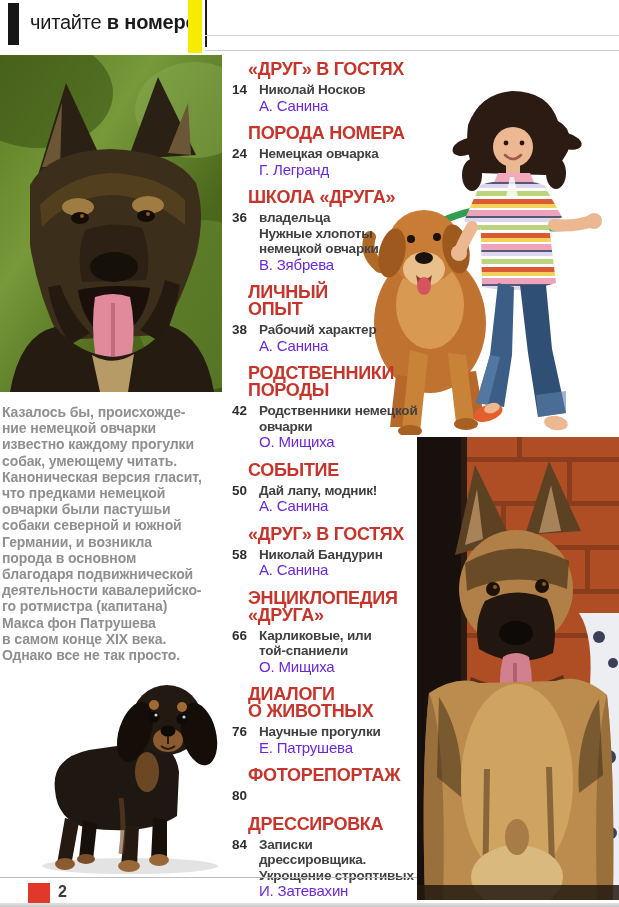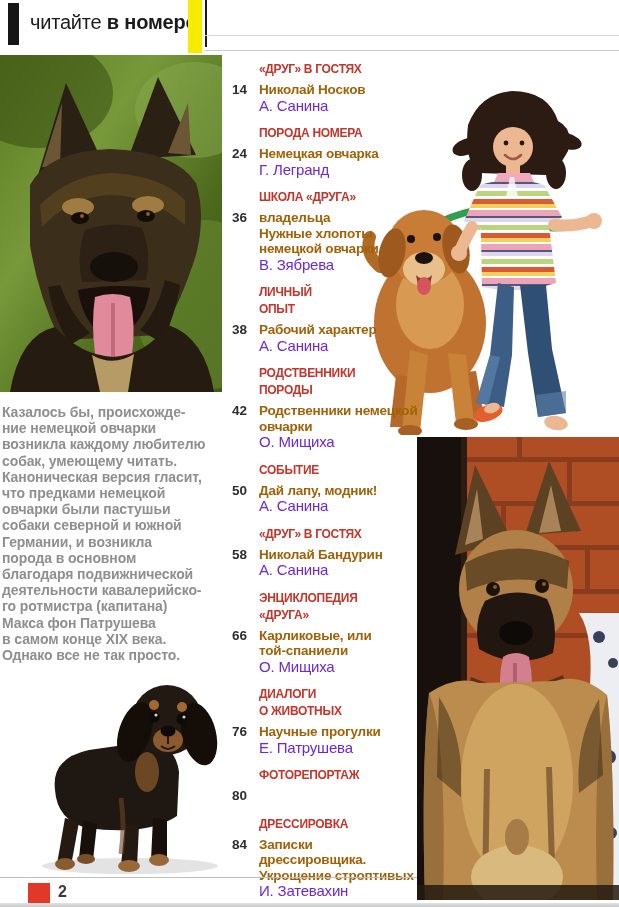--- a/index.html
+++ b/index.html
@@ -28,27 +28,27 @@
   .photo-bl{left:25px;top:668px;width:205px;height:212px;}
   
   .intro{
     position:absolute;left:2px;top:404px;width:220px;
     font-weight:bold;color:#8f8f8f;font-size:14px;line-height:16.2px;letter-spacing:-0.1px;
   }
   
   .toc{position:absolute;left:232px;top:61px;width:186px;}
   .toc-section{margin-bottom:12px;}
   .toc-heading{
-    margin-left:27px;color:#c5352b;font-weight:bold;font-size:12px;line-height:17px;
+    margin-left:16px;color:#c5352b;font-weight:bold;font-size:18px;line-height:17px;
     letter-spacing:-0.3px;margin-bottom:4px;
   }
   .toc-row{display:flex;justify-content:space-between;}
   .toc-num{width:27px;flex:0 0 27px;font-weight:bold;font-size:13.5px;line-height:15.5px;color:#2e2e2e;}
   .toc-body{flex:1;}
-  .toc-title{font-weight:bold;font-size:13.5px;line-height:15.5px;color:#a16207;letter-spacing:-0.2px;}
+  .toc-title{font-weight:bold;font-size:13.5px;line-height:15.5px;color:#404040;letter-spacing:-0.2px;}
   .toc-author{font-size:15px;line-height:15.5px;color:#6d28d9;letter-spacing:-0.2px;}
   
   .page-red-bar{position:absolute;left:28px;top:883px;width:22px;height:24px;background:#e2382a;}
   .page-num{position:absolute;left:58px;top:883px;font-size:16px;font-weight:bold;color:#3a3a3a;}
 </style>
 </head>
 <body>
 
 <div class="page">
 
@@ -303,21 +303,21 @@
             <div class="toc-title">Укрощение строптивых</div>
             <div class="toc-author">И. Затевахин</div>
           </div>
         </div>
       </div>
     </div>
 
   <div class="intro">
       <div>Казалось бы, происхожде-</div>
       <div>ние немецкой овчарки</div>
-      <div>возникла каждому любителю</div>
+      <div>известно каждому прогулки</div>
       <div>собак, умеющему читать.</div>
       <div>Каноническая версия гласит,</div>
       <div>что предками немецкой</div>
       <div>овчарки были пастушьи</div>
       <div>собаки северной и южной</div>
       <div>Германии, и возникла</div>
       <div>порода в основном</div>
       <div>благодаря подвижнической</div>
       <div>деятельности кавалерийско-</div>
       <div>го ротмистра (капитана)</div>

